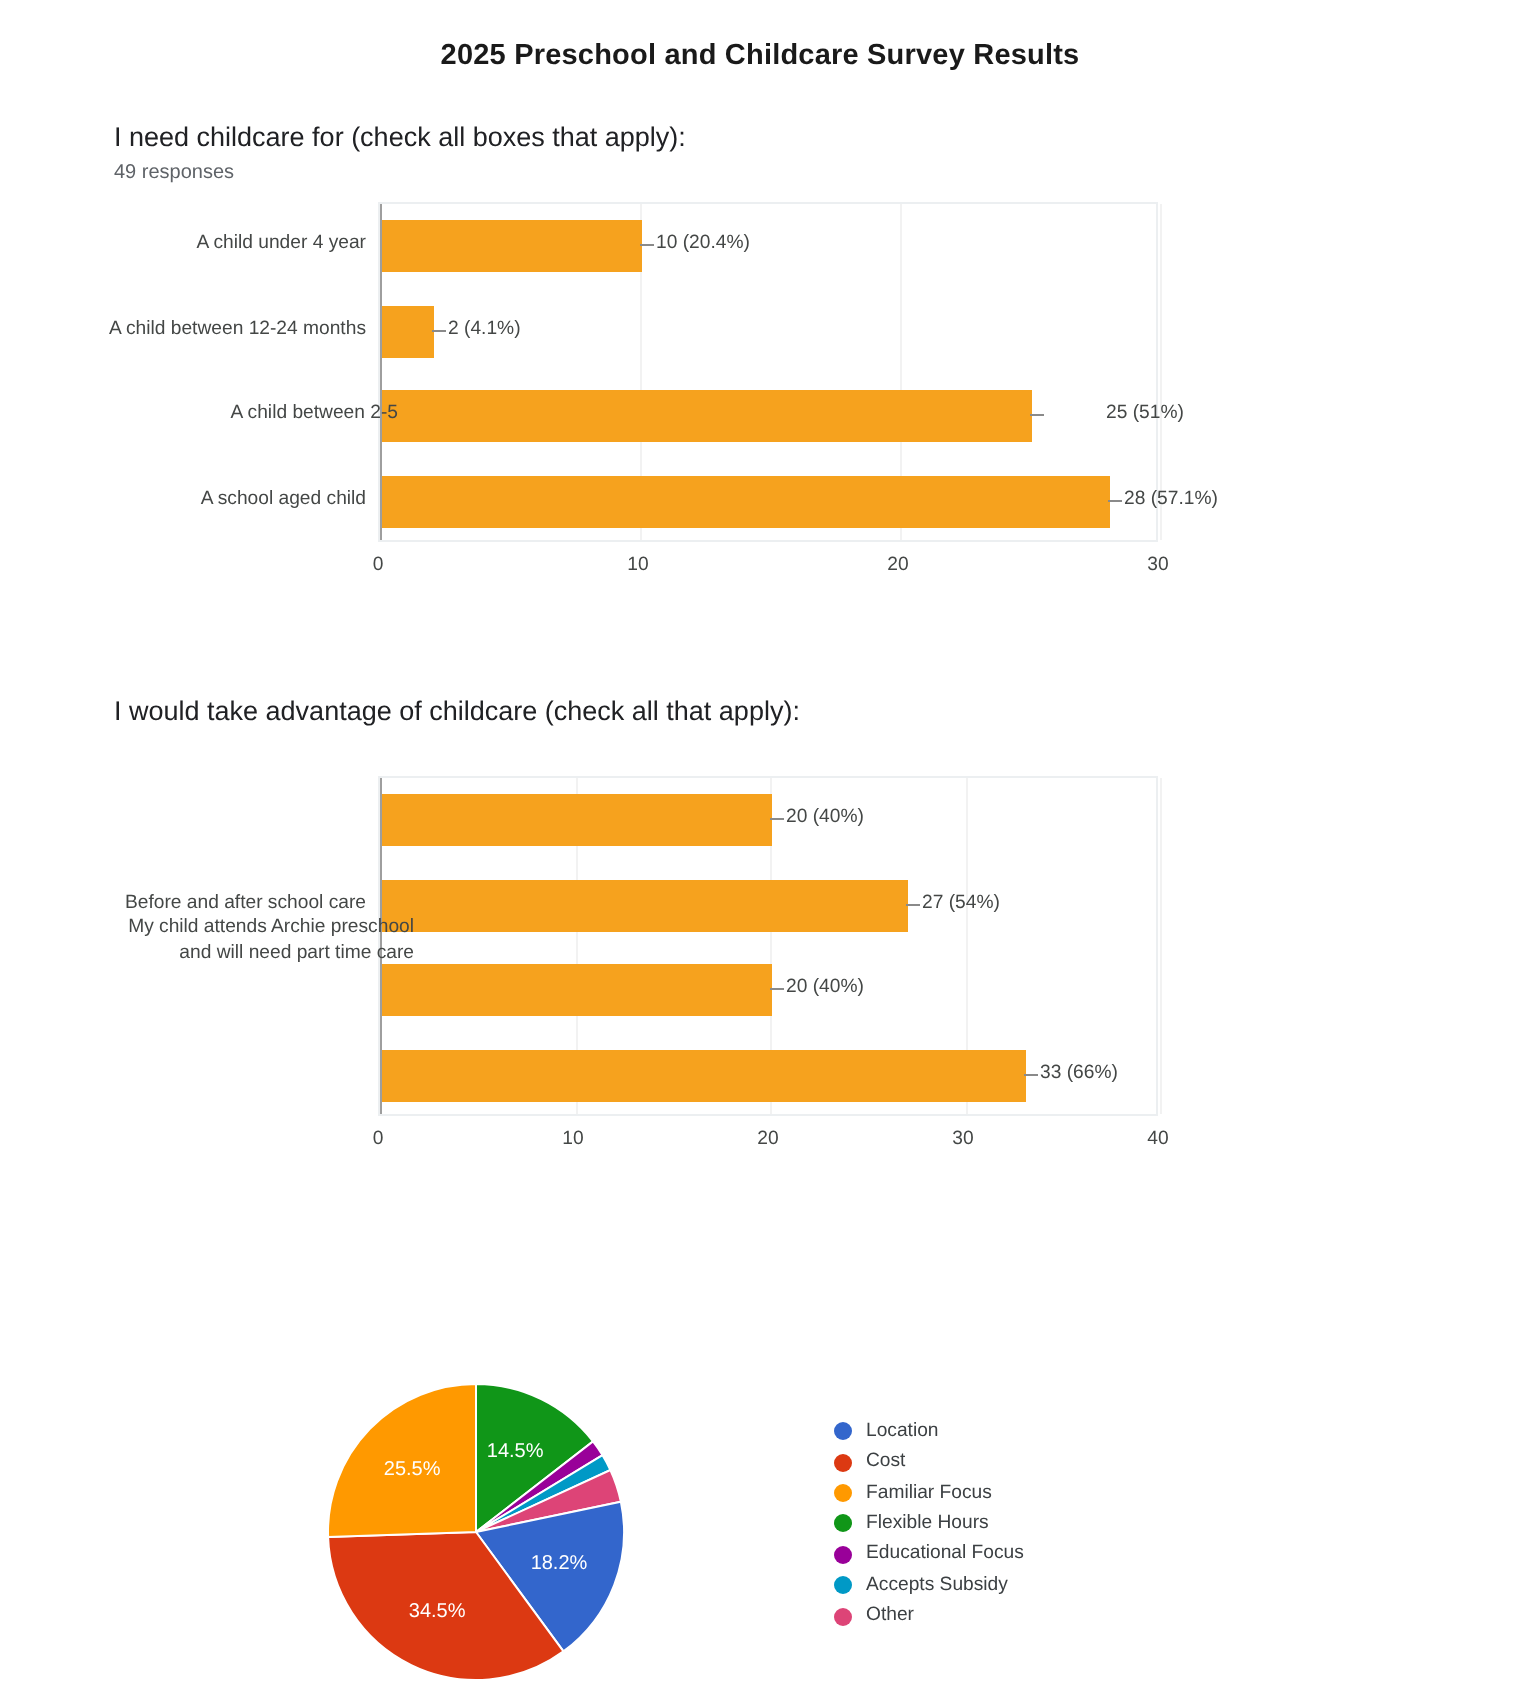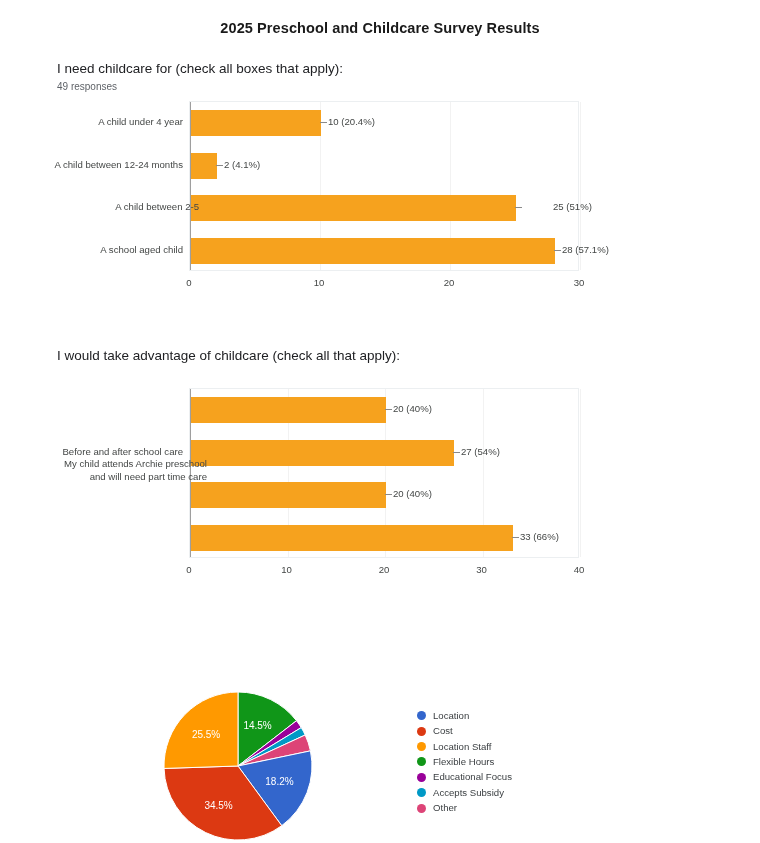--- a/index.html
+++ b/index.html
@@ -235,21 +235,21 @@
       <div class="legend-item">
         <span class="legend-dot" style="background: rgb(51, 102, 204);"></span>
         <span class="legend-label">Location</span>
       </div>
       <div class="legend-item">
         <span class="legend-dot" style="background: rgb(220, 57, 18);"></span>
         <span class="legend-label">Cost</span>
       </div>
       <div class="legend-item">
         <span class="legend-dot" style="background: rgb(255, 153, 0);"></span>
-        <span class="legend-label">Location Staff</span>
+        <span class="legend-label">Familiar Focus</span>
       </div>
       <div class="legend-item">
         <span class="legend-dot" style="background: rgb(16, 150, 24);"></span>
         <span class="legend-label">Flexible Hours</span>
       </div>
       <div class="legend-item">
         <span class="legend-dot" style="background: rgb(153, 0, 153);"></span>
         <span class="legend-label">Educational Focus</span>
       </div>
       <div class="legend-item">

